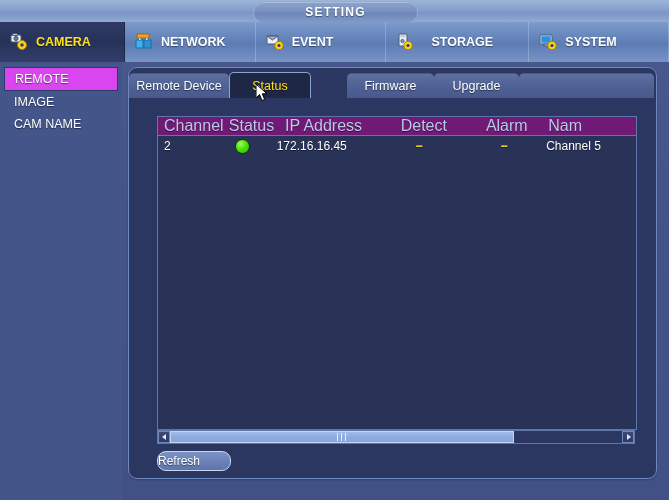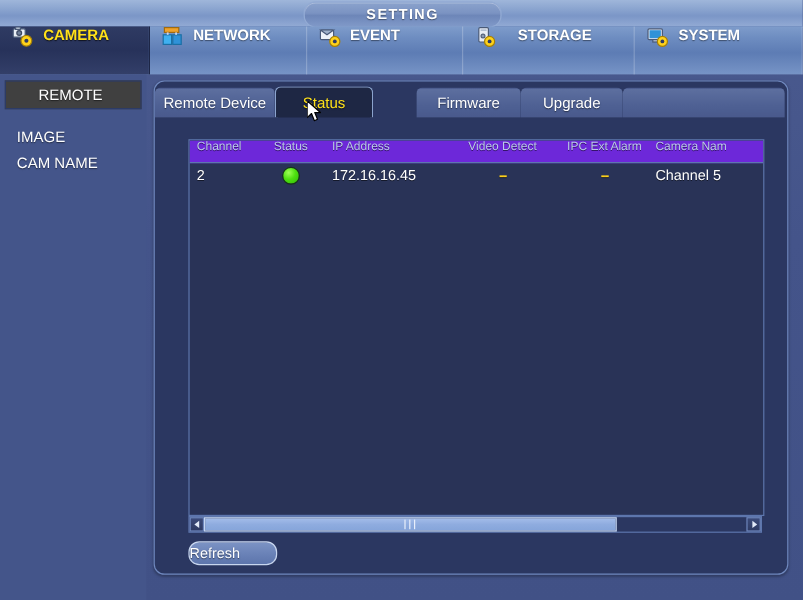--- a/index.html
+++ b/index.html
@@ -29,21 +29,21 @@
     text-shadow:0 1px 1px rgba(0,0,0,.45);
   }
 
   
   .menubar{
     position:absolute;left:0;top:22px;width:669px;height:40px;
     background:linear-gradient(180deg,#7e9ccb 0%,#6d8cc0 25%,#5d7cb4 55%,#7794c6 100%);
     display:flex;align-items:stretch;
   }
   .menu-item{
-    position:relative;display:flex;align-items:flex-start;gap:6px;
+    position:relative;display:flex;align-items:center;gap:6px;
     padding:0 14px 0 10px;
     color:#ffffff;font-size:12.5px;font-weight:bold;
     text-shadow:0 1px 1px rgba(0,0,0,.45);
     border-right:1px solid rgba(255,255,255,.22);
     cursor:pointer;
   }
   .menu-item.active{
     background:linear-gradient(180deg,#2f3b63 0%,#27325a 50%,#333f69 100%);
     color:#ffe11a;border-right:1px solid #1d2646;
     text-shadow:0 1px 1px rgba(0,0,0,.7);
@@ -55,21 +55,21 @@
     position:absolute;left:0;top:62px;width:122px;height:438px;
     background:#44558a;
   }
   .side-item{
     height:22px;line-height:22px;padding-left:14px;
     color:#ffffff;font-size:12.5px;
     text-shadow:0 1px 1px rgba(0,0,0,.5);
     cursor:pointer;
   }
   .side-item.active{
-    background:#404040;margin:0 4px 12px 4px;padding-left:27px;
+    background:#d946ef;margin:0 4px 0 4px;padding-left:10px;
     border:1px solid #2c3b66;
   }
 
   
   .panel{
     position:absolute;left:128px;top:67px;width:527px;height:410px;
     background:#2b3761;
     border:1px solid #6f88be;
     border-radius:9px;
     box-shadow:0 1px 2px rgba(0,0,0,.25);
@@ -97,25 +97,25 @@
   }
 
   
   .tablewrap{
     position:absolute;left:157px;top:116px;width:478px;height:312px;
     background:#293357;
     border:1px solid #5d76ad;
     overflow:hidden;
   }
   .thead{
-    display:flex;height:18px;align-items:flex-start;
+    display:flex;height:18px;align-items:flex-end;
     border-bottom:1px solid #5d76ad;
-    color:#b9c9e8;font-size:10px;
+    color:#b9c9e8;font-size:16px;
     text-shadow:0 1px 0 rgba(0,0,0,.5);
-    background:#6d28d9;
+    background:#701a75;
   }
   .trow{
     display:flex;height:20px;align-items:center;
     color:#ffffff;font-size:12px;
     text-shadow:0 1px 0 rgba(0,0,0,.5);
   }
   .c-ch{width:54px;padding-left:6px;}
   .c-st{width:84px;text-align:center;}
   .c-ip{width:122px;}
   .c-vd{width:104px;text-align:center;}

